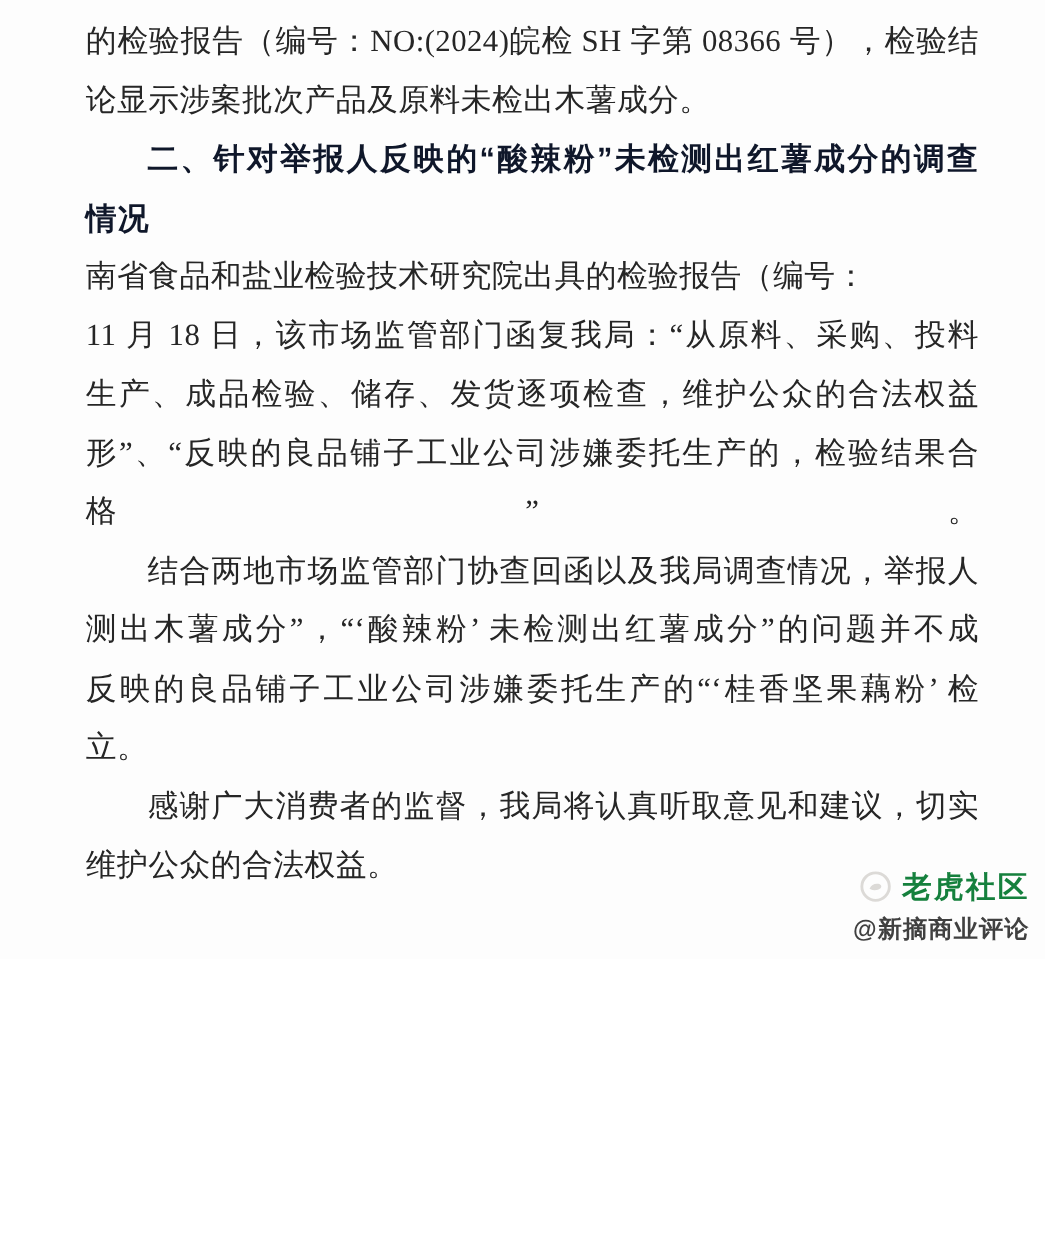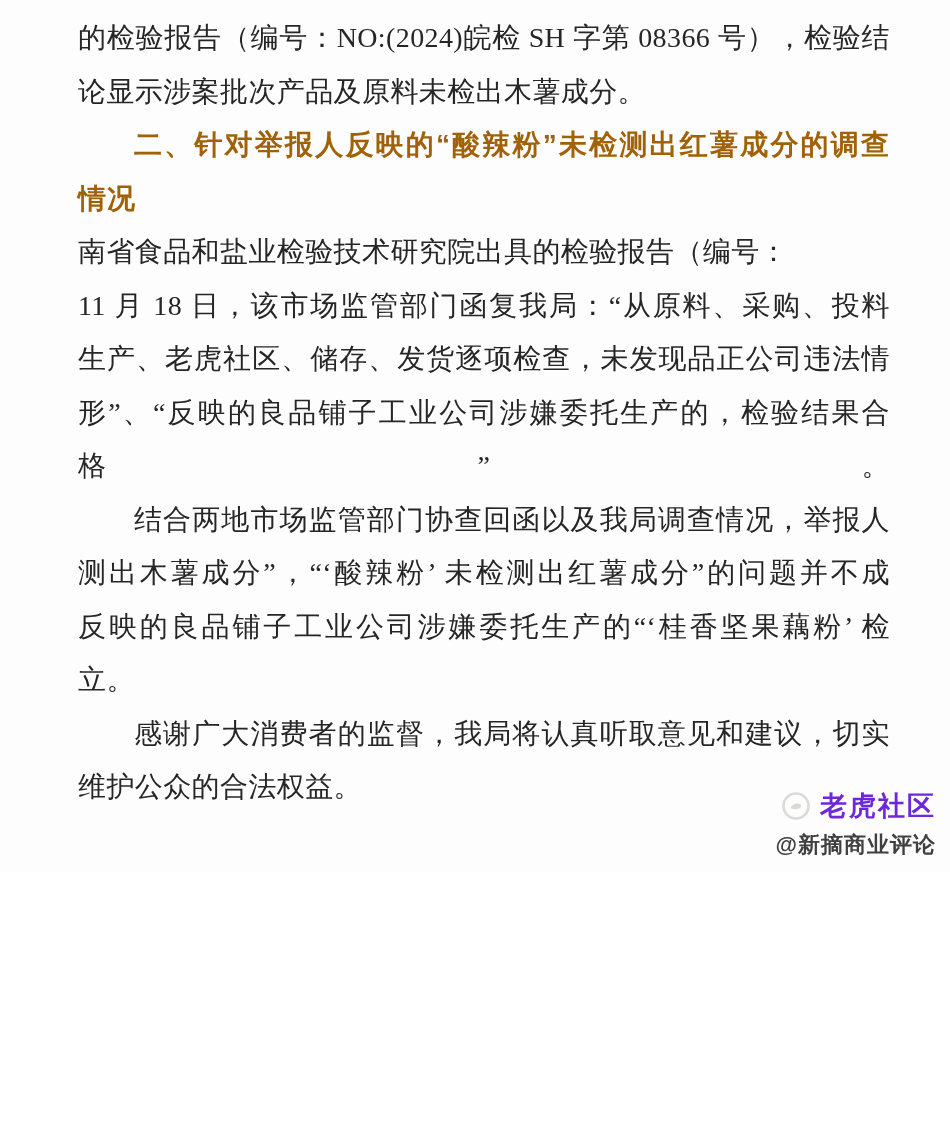--- a/index.html
+++ b/index.html
@@ -25,21 +25,21 @@
     white-space:normal;
     text-align:justify;
     text-align-last:justify;
     text-justify:inter-character;
   }
   .doc-body .line.indent { padding-left:56px; }
   .doc-body .line.heading {
     font-family:"Liberation Sans","DejaVu Sans",sans-serif;
     font-weight:700;
     letter-spacing:1px;
-    color:#a16207;
+    color:#0f172a;
   }
   
   .signature-line {
     position:absolute;
     left:420px; top:956px; width:416px;
     font-size:30px;
     text-align:justify;
     text-align-last:justify;
     color:#2a2a2a;
   }
@@ -70,21 +70,21 @@
   
   .watermark {
     position:absolute;
     right:14px; bottom:12px;
     text-align:right;
     font-family:"Liberation Sans","DejaVu Sans",sans-serif;
   }
   .wm-row1 {
     display:flex; align-items:center; justify-content:flex-end;
     gap:9px;
-    color:#6d28d9;
+    color:#15803d;
     font-size:27px; font-weight:700;
     letter-spacing:2px;
   }
   .wm-row2 {
     margin-top:6px;
     color:#404040;
     font-size:22px; font-weight:700;
     letter-spacing:1px;
   }
 </style>
@@ -93,21 +93,21 @@
 
 <div class="page">
 
   <div class="doc-body">
       <div class="line fill">的检验报告（编号：NO:(2024)皖检 SH 字第 08366 号），检验结</div>
       <div class="line">论显示涉案批次产品及原料未检出木薯成分。</div>
       <div class="line heading indent fill">二、针对举报人反映的“酸辣粉”未检测出红薯成分的调查</div>
       <div class="line heading">情况</div>
       <div class="line">南省食品和盐业检验技术研究院出具的检验报告（编号：</div>
       <div class="line fill">11 月 18 日，该市场监管部门函复我局：“从原料、采购、投料</div>
-      <div class="line fill">生产、老虎社区、储存、发货逐项检查，未发现品正公司违法情</div>
+      <div class="line fill">生产、成品检验、储存、发货逐项检查，维护公众的合法权益</div>
       <div class="line fill">形”、“反映的良品铺子工业公司涉嫌委托生产的，检验结果合格”。</div>
       <div class="line indent fill">结合两地市场监管部门协查回函以及我局调查情况，举报人</div>
       <div class="line fill">测出木薯成分”，“‘酸辣粉’ 未检测出红薯成分”的问题并不成</div>
       <div class="line fill">反映的良品铺子工业公司涉嫌委托生产的“‘桂香坚果藕粉’ 检</div>
       <div class="line">立。</div>
       <div class="line indent fill">感谢广大消费者的监督，我局将认真听取意见和建议，切实</div>
       <div class="line">维护公众的合法权益。</div>
     </div>
 
   <div class="signature-line">武汉市东西湖区市场监督管理局</div>

